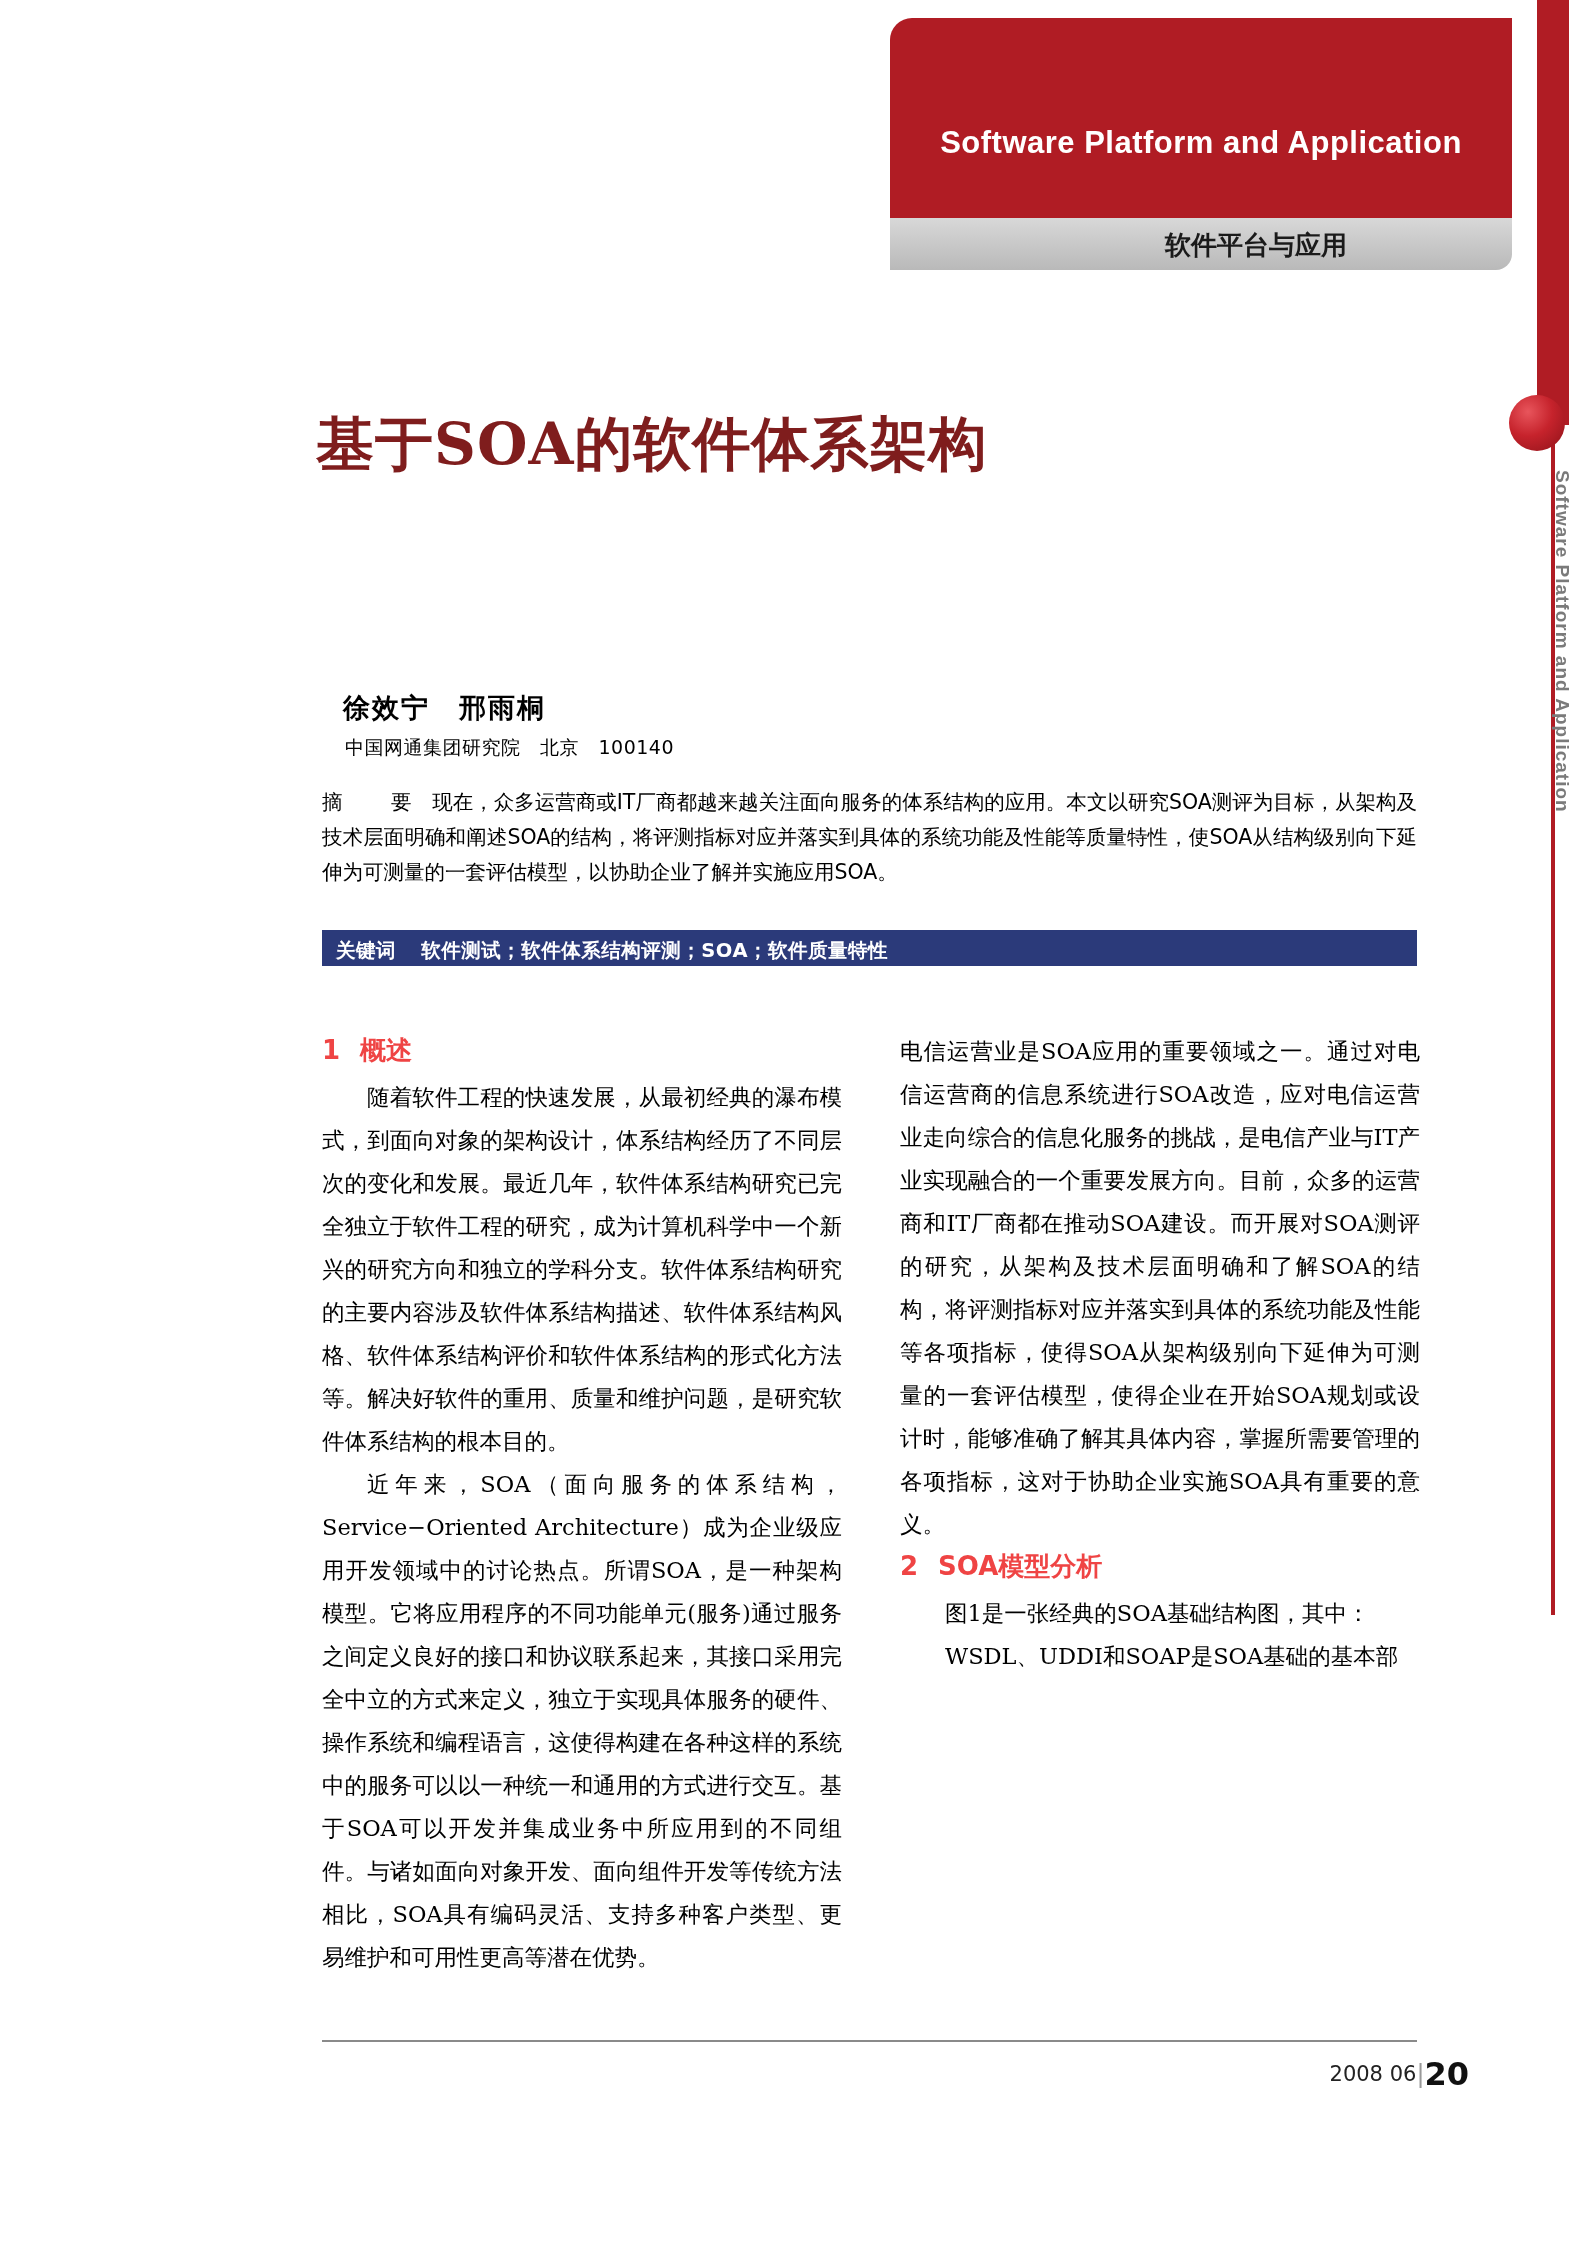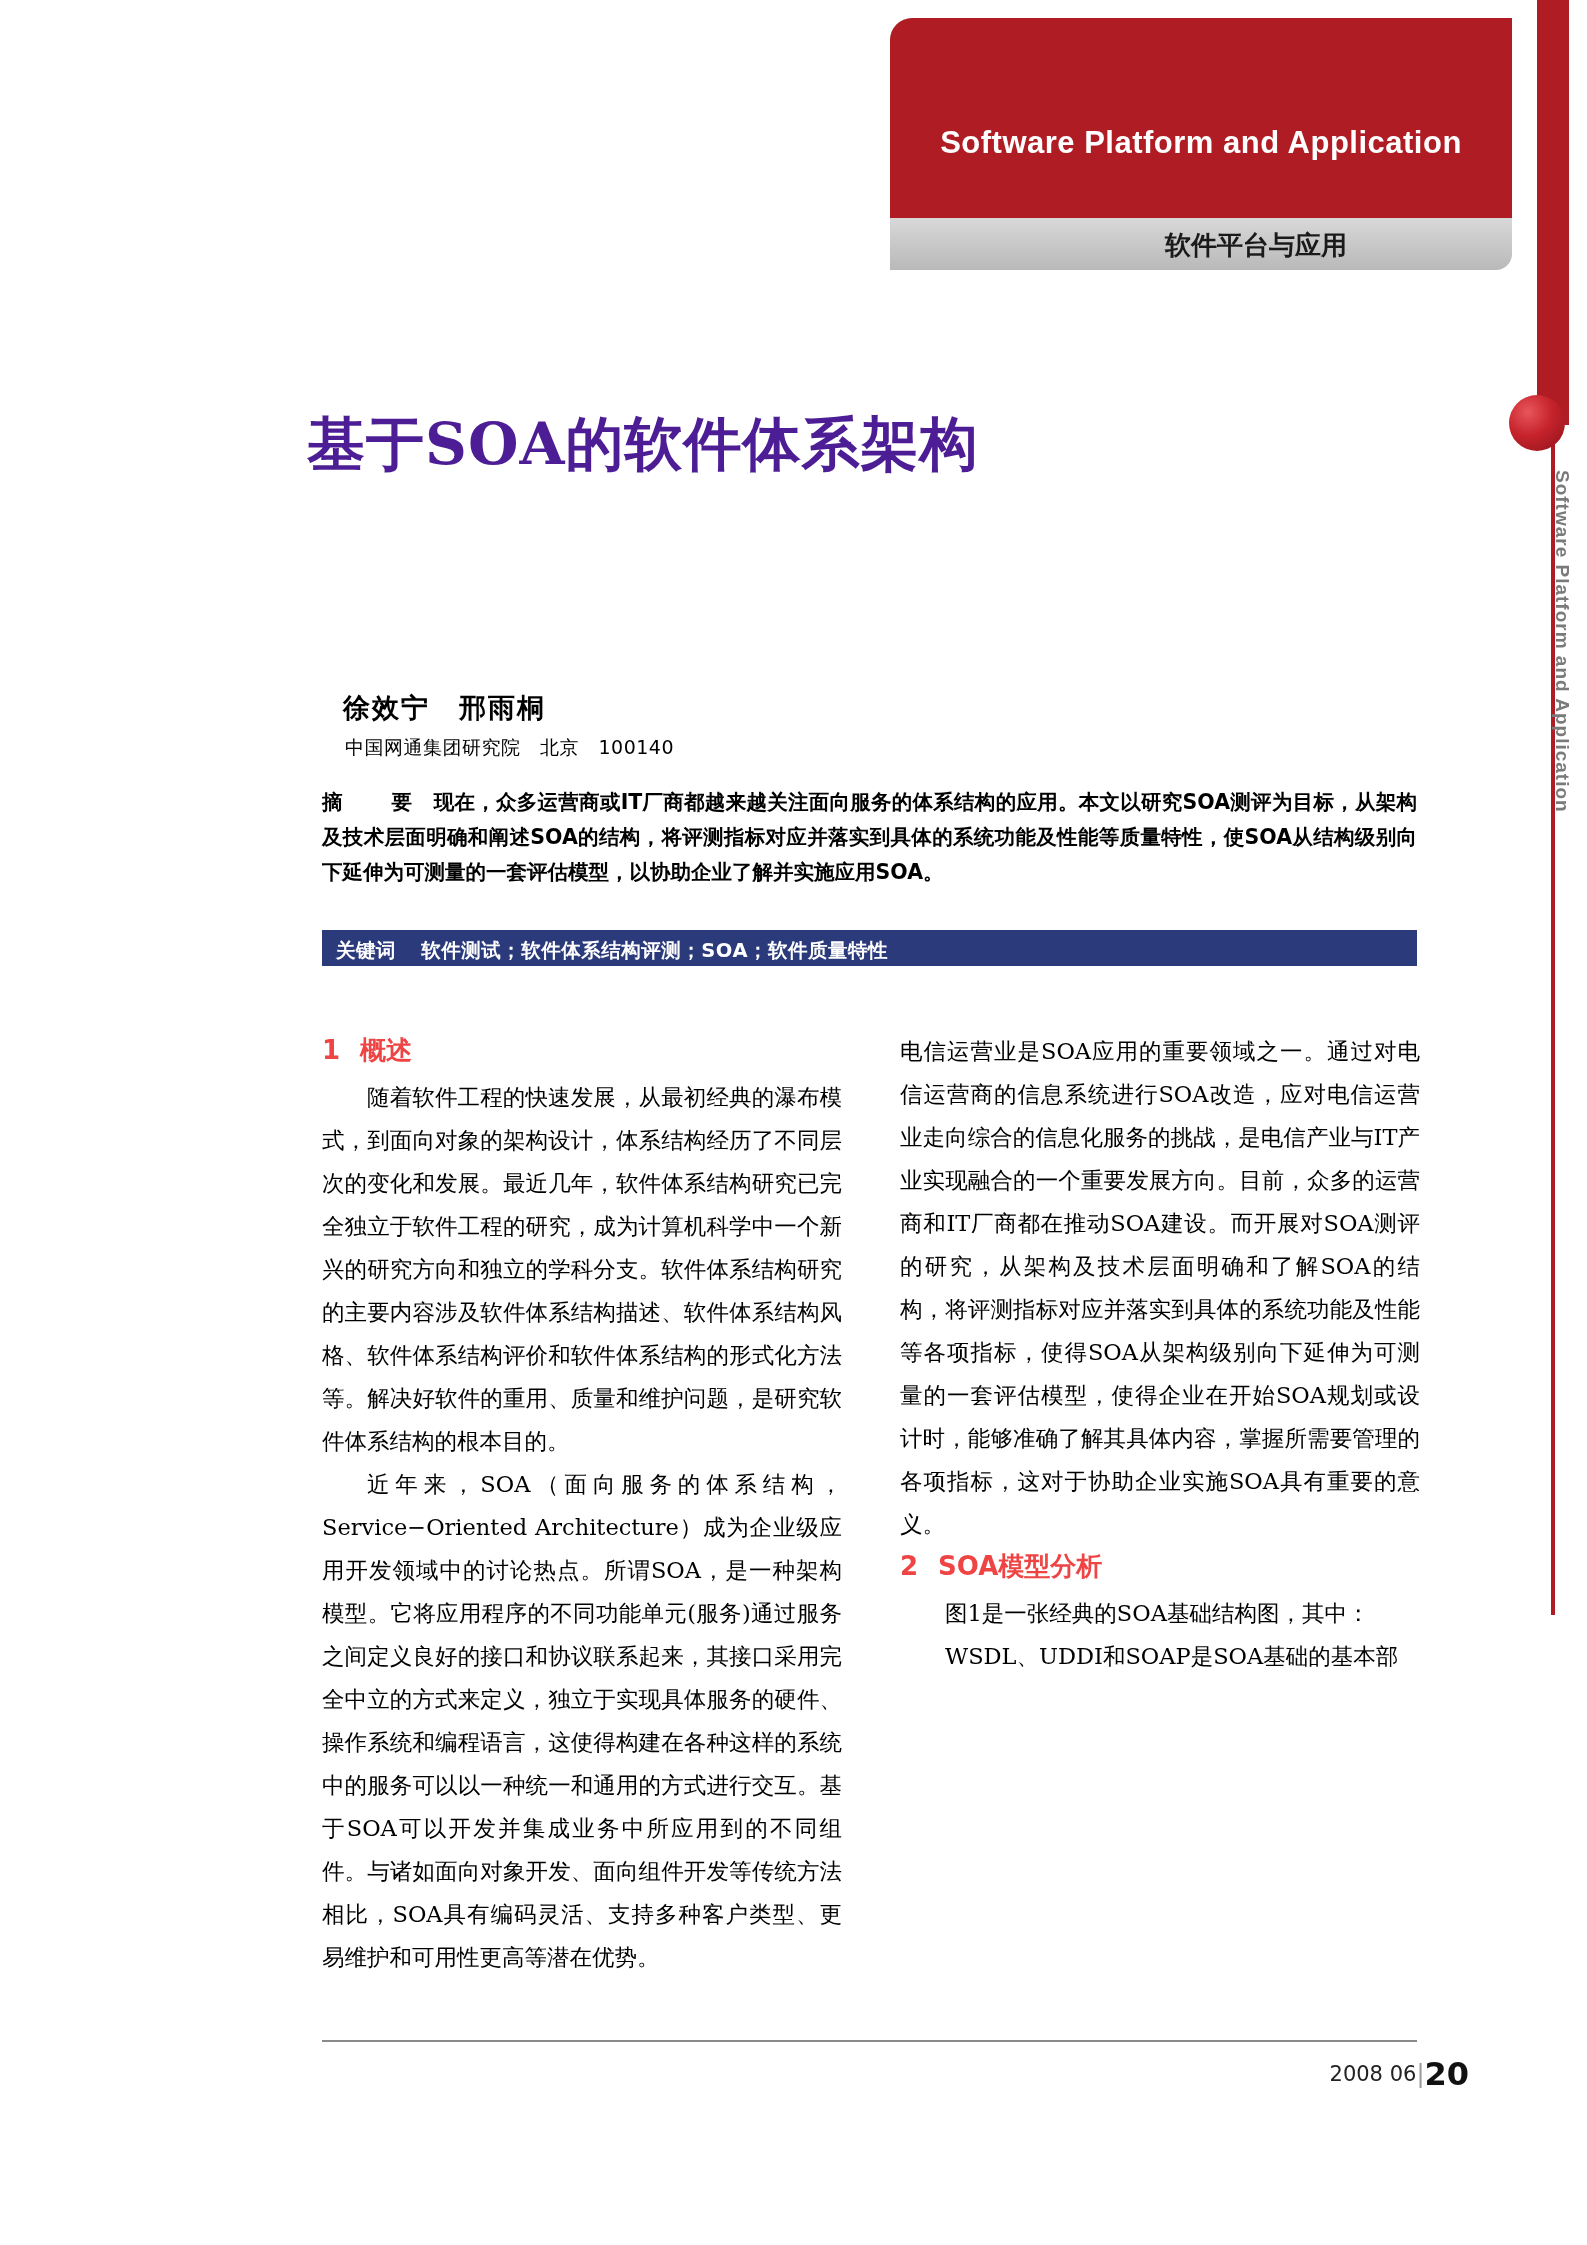--- a/index.html
+++ b/index.html
@@ -103,28 +103,28 @@
     font-family: "Liberation Sans", sans-serif;
     font-weight: bold;
     font-size: 19px;
     letter-spacing: 1px;
     color: #7a7a7a;
   }
 
   
   .doc-title {
     position: absolute;
-    left: 307px;
+    left: 316px;
     top: 395px;
     width: 1000px;
     font-family: "DejaVu Serif", serif;
     font-weight: bold;
     font-size: 58px;
     line-height: 98px;
-    color: #4c1d95;
+    color: #7f1d1d;
     letter-spacing: 1px;
   }
 
   
   .authors {
     position: absolute;
     left: 343px;
     top: 690px;
     font-family: "DejaVu Serif", serif;
     font-weight: bold;
@@ -142,21 +142,21 @@
     letter-spacing: 0.5px;
   }
 
   
   .abstract {
     position: absolute;
     left: 322px;
     top: 785px;
     width: 1095px;
     font-family: "DejaVu Sans", sans-serif;
-    font-weight: bold;
+    font-weight: normal;
     font-size: 20.5px;
     line-height: 35px;
     color: #000000;
     text-align: justify;
   }
   .abstract .lbl {
     letter-spacing: 14px;
   }
 
   

